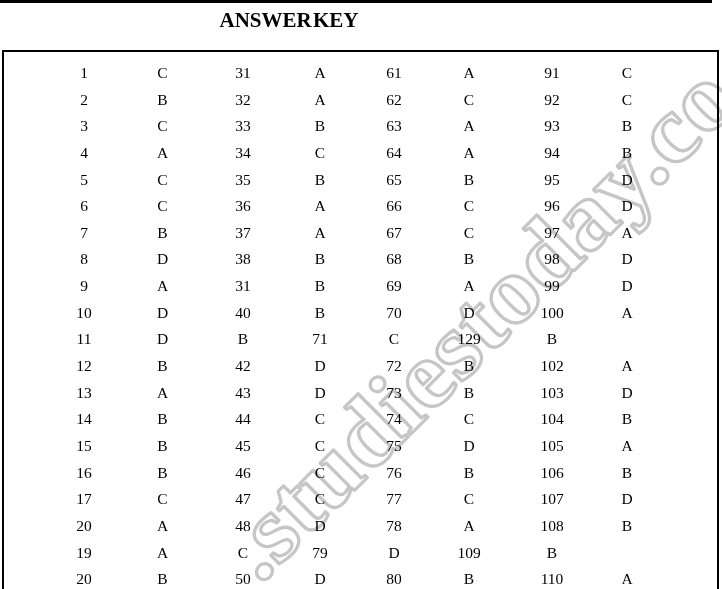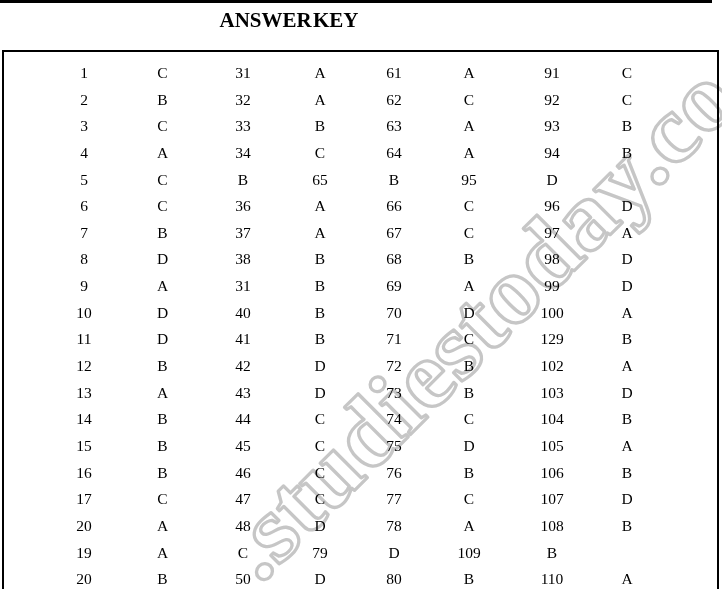--- a/index.html
+++ b/index.html
@@ -117,20 +117,21 @@
         <span class="cell">34</span>
         <span class="cell">C</span>
         <span class="cell">64</span>
         <span class="cell">A</span>
         <span class="cell">94</span>
         <span class="cell">B</span>
       </div>
       <div class="row">
         <span class="cell">5</span>
         <span class="cell">C</span>
+        <span class="cell">35</span>
         <span class="cell">B</span>
         <span class="cell">65</span>
         <span class="cell">B</span>
         <span class="cell">95</span>
         <span class="cell">D</span>
       </div>
       <div class="row">
         <span class="cell">6</span>
         <span class="cell">C</span>
         <span class="cell">36</span>
@@ -176,21 +177,20 @@
         <span class="cell">40</span>
         <span class="cell">B</span>
         <span class="cell">70</span>
         <span class="cell">D</span>
         <span class="cell">100</span>
         <span class="cell">A</span>
       </div>
       <div class="row">
         <span class="cell">11</span>
         <span class="cell">D</span>
-        <span class="cell">41</span>
         <span class="cell">B</span>
         <span class="cell">71</span>
         <span class="cell">C</span>
         <span class="cell">129</span>
         <span class="cell">B</span>
       </div>
       <div class="row">
         <span class="cell">12</span>
         <span class="cell">B</span>
         <span class="cell">42</span>

